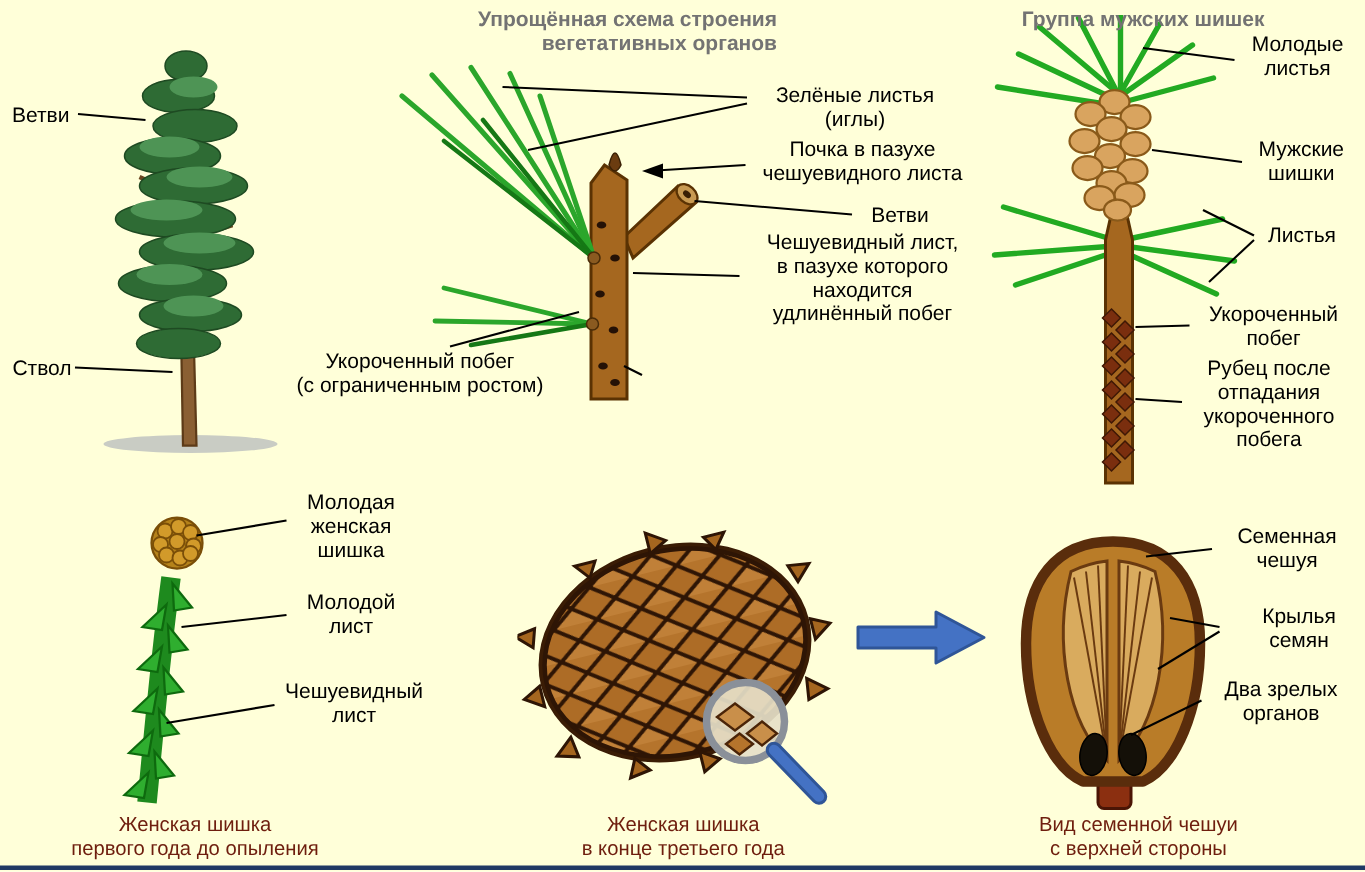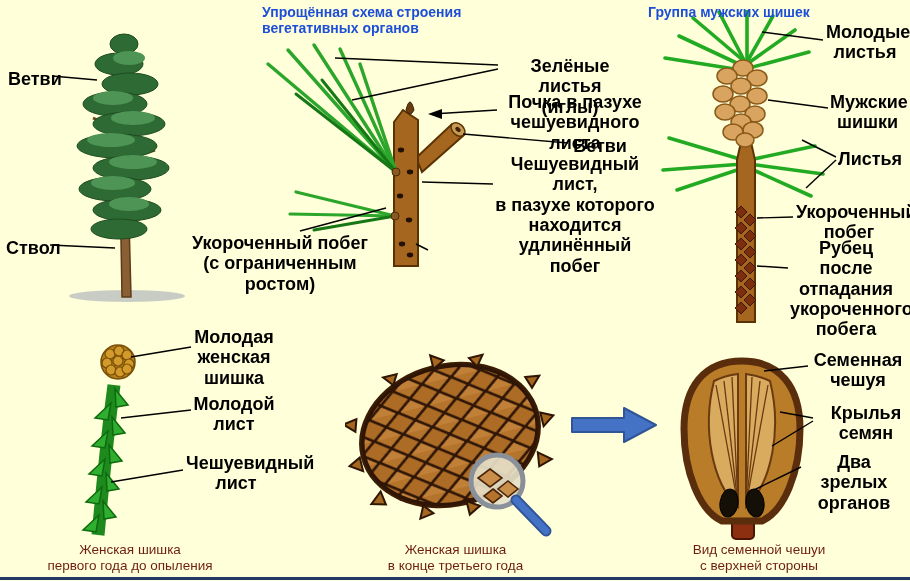--- a/index.html
+++ b/index.html
@@ -1,22 +1,22 @@
 <!DOCTYPE html>
 <html><head>
 <meta charset="utf-8">
 <style>
   *{margin:0;padding:0;box-sizing:border-box}
   body{font-family:"Liberation Sans",sans-serif;background:#ffffff}
   #canvas{position:relative;width:910px;height:581px;background:#FFFFD9;overflow:hidden}
   .illus{position:absolute}
-  .lbl{position:absolute;font-weight:bold;font-size:18px;line-height:1.13;color:#000;
+  .lbl{position:absolute;font-weight:normal;font-size:14px;line-height:1.13;color:#000;
        text-align:center;white-space:pre-line}
-  .heading{position:absolute;font-weight:bold;font-size:14px;line-height:1.15;color:#1d4ed8;
-       text-align:left;white-space:pre-line}
+  .heading{position:absolute;font-weight:bold;font-size:14px;line-height:1.15;color:#737373;
+       text-align:right;white-space:pre-line}
   .caption{position:absolute;font-weight:normal;font-size:13.5px;line-height:1.18;color:#6E1E0E;
        text-align:center;white-space:pre-line}
   #callouts{position:absolute;left:0;top:0;pointer-events:none}
   #footer-rule{position:absolute;left:0;bottom:1px;width:910px;height:3px;background:#1F3864}
 </style>
 </head>
 <body>
 
 <div id="canvas">
 

